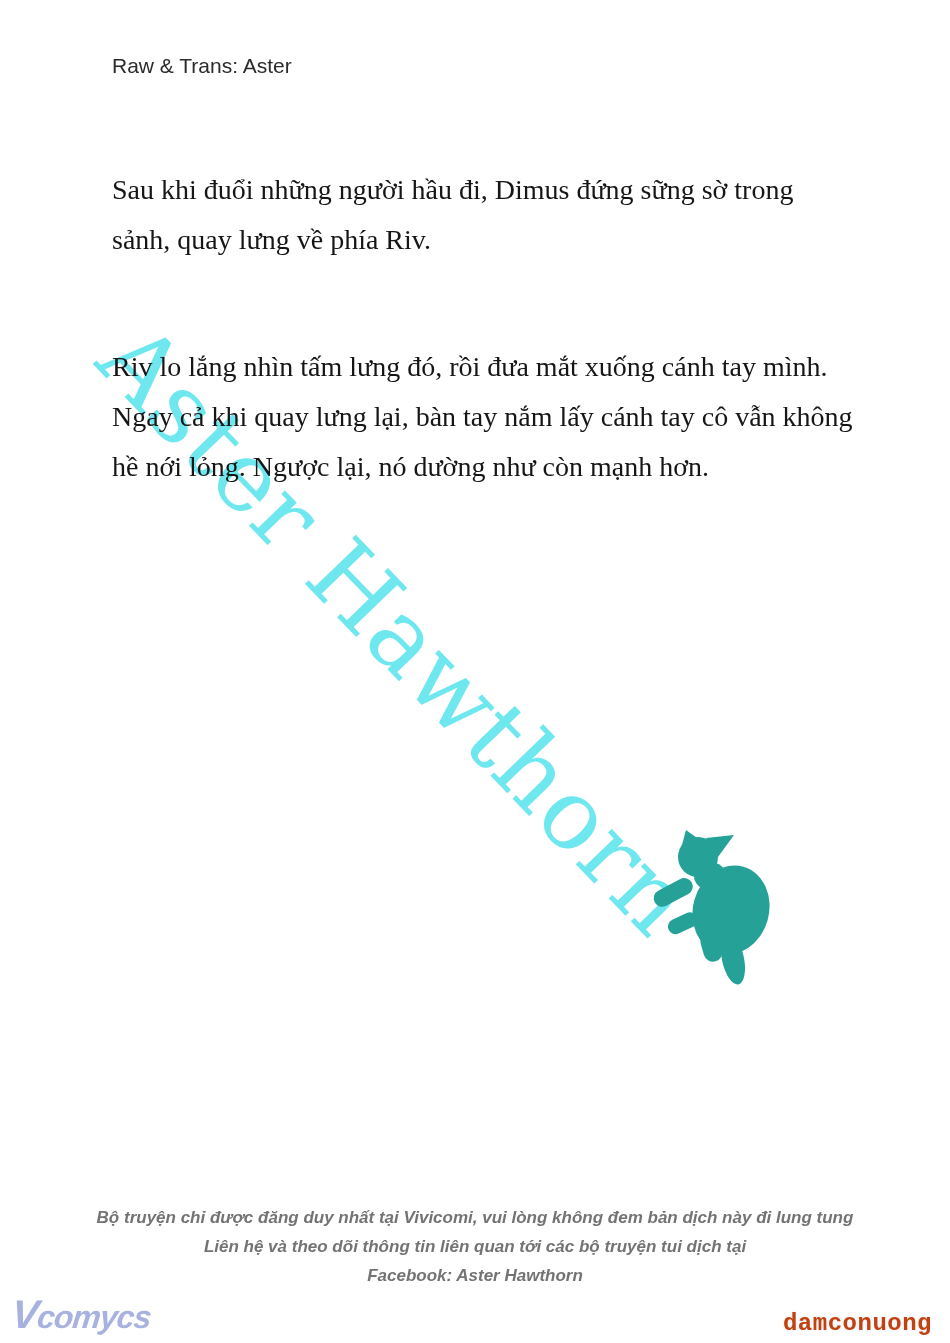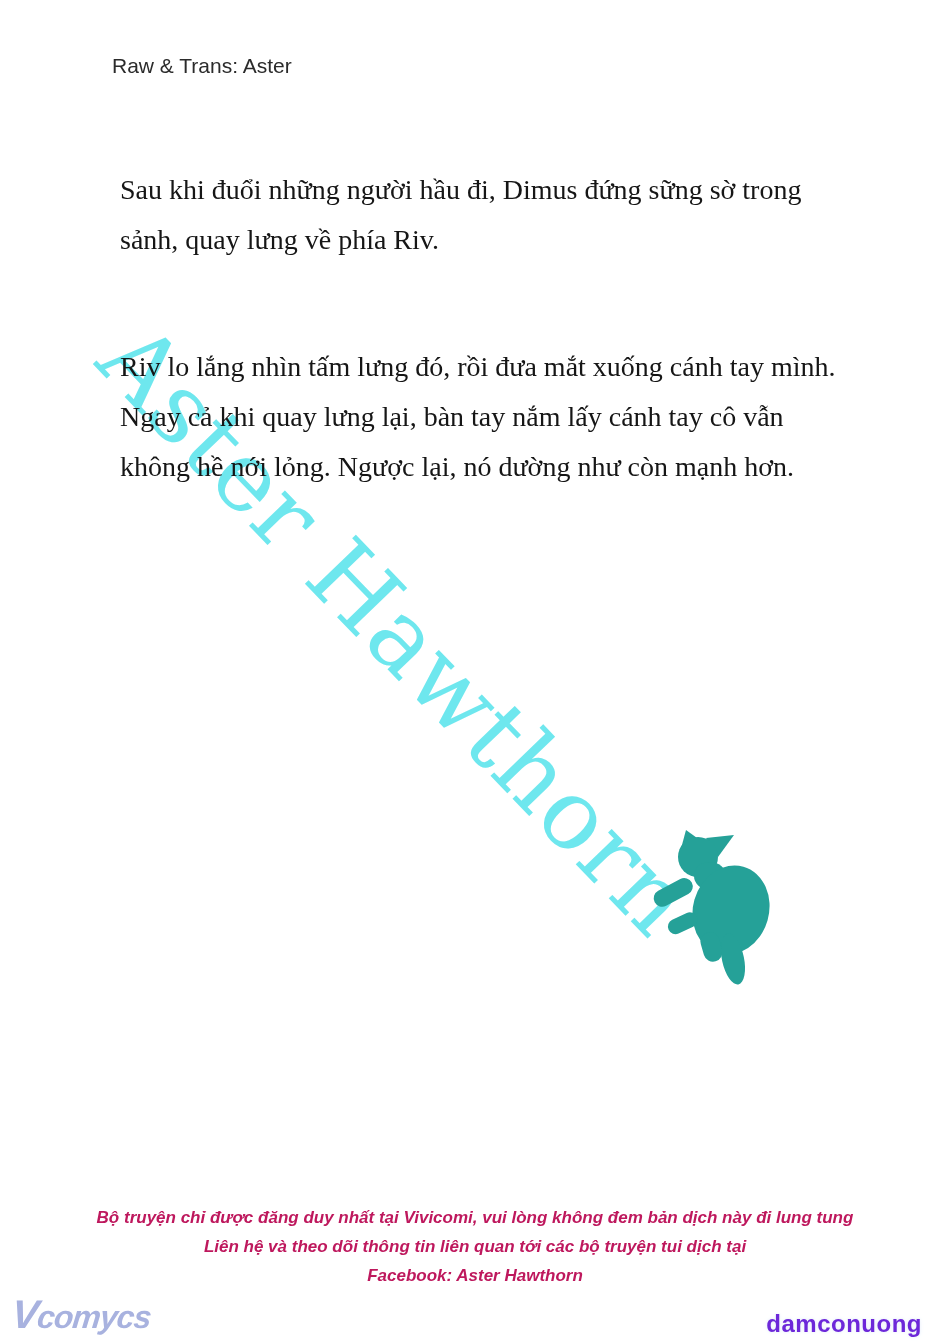--- a/index.html
+++ b/index.html
@@ -44,66 +44,66 @@
     z-index:3;
   }
 
   .story {
     position:absolute;
     left:112px; top:165px;
     width:742px;
     z-index:3;
   }
   .story p {
-    margin:0 0 77px 8px;
+    margin:0 0 77px 0;
     font-family:"Liberation Serif", serif;
     font-size:28px;
     line-height:50px;
     color:#161616;
     text-align:left;
   }
 
   .footer {
     position:absolute;
     left:0; top:1203px;
     width:950px;
     text-align:center;
     z-index:3;
   }
   .footer div {
     font-family:"Liberation Sans", sans-serif;
     font-style:italic;
     font-weight:bold;
     font-size:17px;
     line-height:29px;
-    color:#be185d;
+    color:#737373;
   }
 
   .logo-left {
     position:absolute;
     left:12px; top:1292px;
     font-family:"Liberation Sans", sans-serif;
     font-style:italic;
     font-weight:bold;
     font-size:32px;
     letter-spacing:-1px;
     color:#a8b2df;
     transform:skewX(-6deg);
     z-index:3;
   }
   .logo-left::first-letter { font-size:40px; }
 
   .logo-right {
     position:absolute;
-    right:28px; top:1310px;
-    font-family:Liberation Sans, sans-serif;
+    right:18px; top:1310px;
+    font-family:Liberation Mono, monospace;
     font-weight:bold;
     font-size:24px;
     letter-spacing:0.5px;
-    color:#6d28d9;
+    color:#c2410c;
     text-shadow:0 0 3px #e6eef9, 0 0 6px #f2f7fd;
     z-index:3;
   }
 </style>
 </head>
 <body>
 
 <div class="page">
 
   <div class="watermark">Aster Hawthorn</div>

